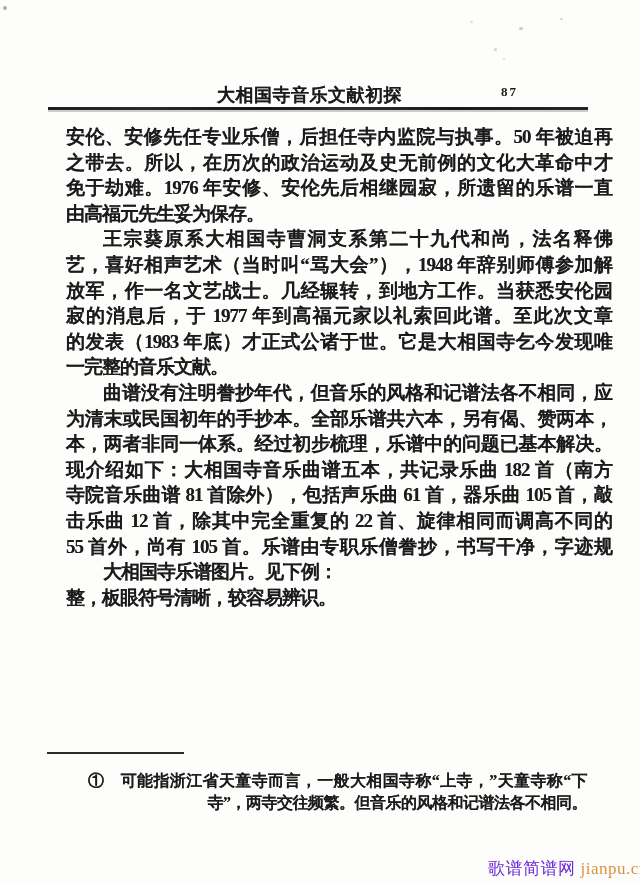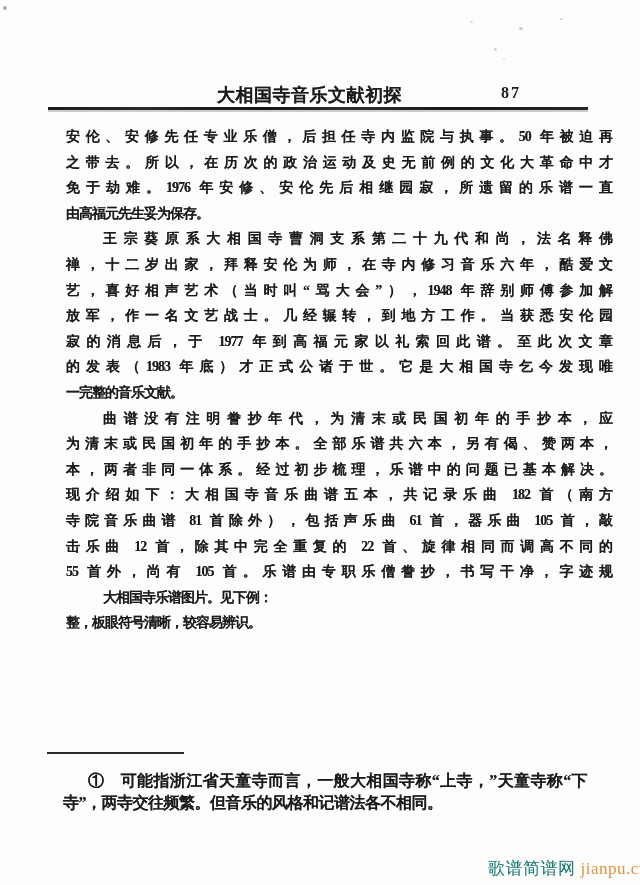--- a/index.html
+++ b/index.html
@@ -12,64 +12,64 @@
   }
   
   .running-title{
     position:absolute;left:217px;top:83px;
     font-size:18px;font-weight:700;letter-spacing:0.5px;
     text-shadow:0 0 0.5px rgba(0,0,0,.6);
     white-space:nowrap;
   }
   .pagenum{
     position:absolute;left:501px;top:84px;
-    font-size:16px;font-weight:700;letter-spacing:2px;
+    font-size:13px;font-weight:700;letter-spacing:2px;
   }
   .header-rule{
     position:absolute;left:48px;top:107px;width:540px;height:3px;
     background:linear-gradient(90deg,#1e1e1e 0%,#2a2a2a 18%,#151515 40%,#303030 55%,#191919 75%,#262626 100%);
     box-shadow:0 2px 0 rgba(60,60,60,.25);
   }
   
   .body-text{
     position:absolute;left:66px;top:124px;width:546px;
   }
   .text-line{
     height:25.6px;line-height:25.6px;
-    font-size:14px;font-weight:700;letter-spacing:-1px;
+    font-size:19px;font-weight:700;letter-spacing:-1px;
     text-shadow:0 0 0.5px rgba(0,0,0,.55);
     overflow:visible;white-space:nowrap;
   }
   .text-line.justify{
     white-space:normal;
     text-align:justify;
     -webkit-text-align-last:justify;
     text-align-last:justify;
   }
   .text-line.indent{text-indent:37px;}
   
   .footnote-rule{
     position:absolute;left:47px;top:752px;width:137px;height:2px;
     background:#2b2b2b;
   }
   .footnote{
     position:absolute;left:63px;top:770px;width:524px;
   }
   .footnote .text-line{
     height:22px;line-height:22px;
-    font-size:16px;letter-spacing:-0.5px;
+    font-size:16px;letter-spacing:-0.5px;text-align:right;
   }
   .footnote .text-line.indent{text-indent:25px;}
   
   .watermark{
     position:absolute;left:488px;top:857px;
     font-size:17px;font-weight:400;letter-spacing:0.5px;
     white-space:nowrap;
   }
-  .wm-name{color:#0f766e;}
+  .wm-name{color:#6d28d9;}
   .wm-url{color:#dc9243;margin-left:5px;}
   
   .speck{position:absolute;border-radius:50%;}
   .s1{left:3px;top:6px;width:4px;height:4px;background:#8a8a8a;opacity:.7;}
   .s2{left:519px;top:27px;width:4px;height:3px;background:#a5a5a5;opacity:.6;}
   .s3{left:560px;top:18px;width:3px;height:2px;background:#b5b5b5;opacity:.6;}
   .s4{left:470px;top:21px;width:3px;height:2px;background:#c2c2c2;opacity:.6;}
   .s5{left:494px;top:48px;width:3px;height:3px;background:#ababab;opacity:.55;}
   .s6{left:503px;top:58px;width:2px;height:2px;background:#bbbbbb;opacity:.5;}
 </style>
@@ -88,27 +88,26 @@
   <div class="running-title">大相国寺音乐文献初探</div>
   <div class="pagenum">87</div>
   <div class="header-rule"></div>
 
   <div class="body-text">
       <div class="text-line justify">安伦、安修先任专业乐僧，后担任寺内监院与执事。50 年被迫再</div>
       <div class="text-line justify">之带去。所以，在历次的政治运动及史无前例的文化大革命中才</div>
       <div class="text-line justify">免于劫难。1976 年安修、安伦先后相继园寂，所遗留的乐谱一直</div>
       <div class="text-line">由高福元先生妥为保存。</div>
       <div class="text-line indent justify">王宗葵原系大相国寺曹洞支系第二十九代和尚，法名释佛</div>
-      <div class="text-line justify">禅，十二岁出家，拜释安伦为师，在寺内修习音乐六年，酷爱文</div>
       <div class="text-line justify">艺，喜好相声艺术（当时叫“骂大会”），1948 年辞别师傅参加解</div>
       <div class="text-line justify">放军，作一名文艺战士。几经辗转，到地方工作。当获悉安伦园</div>
       <div class="text-line justify">寂的消息后，于 1977 年到高福元家以礼索回此谱。至此次文章</div>
       <div class="text-line justify">的发表（1983 年底）才正式公诸于世。它是大相国寺乞今发现唯</div>
       <div class="text-line">一完整的音乐文献。</div>
-      <div class="text-line indent justify">曲谱没有注明誊抄年代，为清末或民国初年的手抄本，应</div>
+      <div class="text-line indent justify">曲谱没有注明誊抄年代，但音乐的风格和记谱法各不相同，应</div>
       <div class="text-line justify">为清末或民国初年的手抄本。全部乐谱共六本，另有偈、赞两本，</div>
       <div class="text-line justify">本，两者非同一体系。经过初步梳理，乐谱中的问题已基本解决。</div>
       <div class="text-line justify">现介绍如下：大相国寺音乐曲谱五本，共记录乐曲 182 首（南方</div>
       <div class="text-line justify">寺院音乐曲谱 81 首除外），包括声乐曲 61 首，器乐曲 105 首，敲</div>
       <div class="text-line justify">击乐曲 12 首，除其中完全重复的 22 首、旋律相同而调高不同的</div>
       <div class="text-line justify">55 首外，尚有 105 首。乐谱由专职乐僧誊抄，书写干净，字迹规</div>
       <div class="text-line indent">大相国寺乐谱图片。见下例：</div>
       <div class="text-line">整，板眼符号清晰，较容易辨识。</div>
     </div>
 

